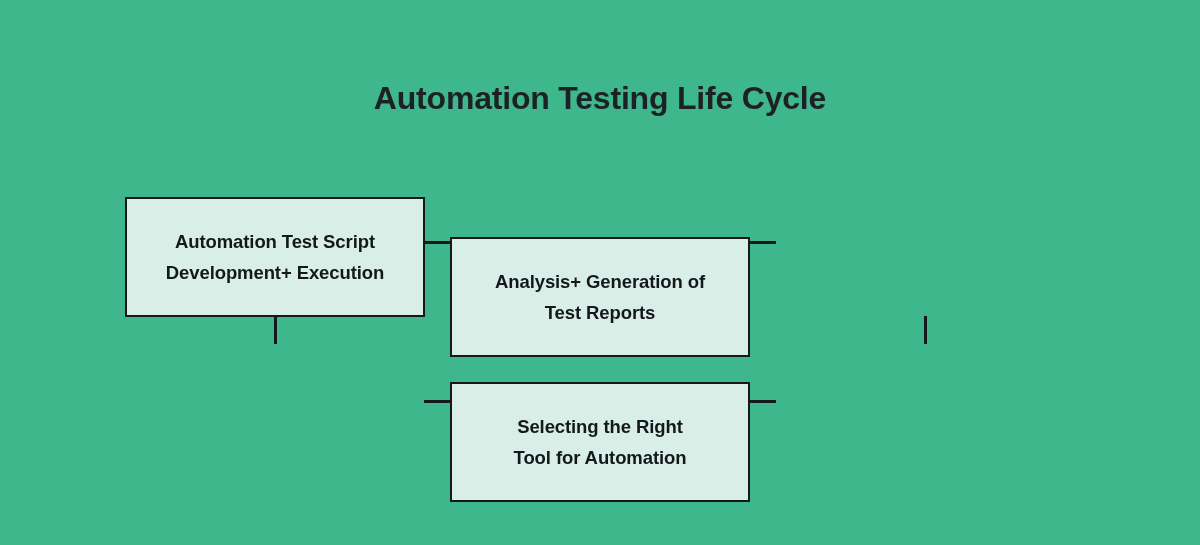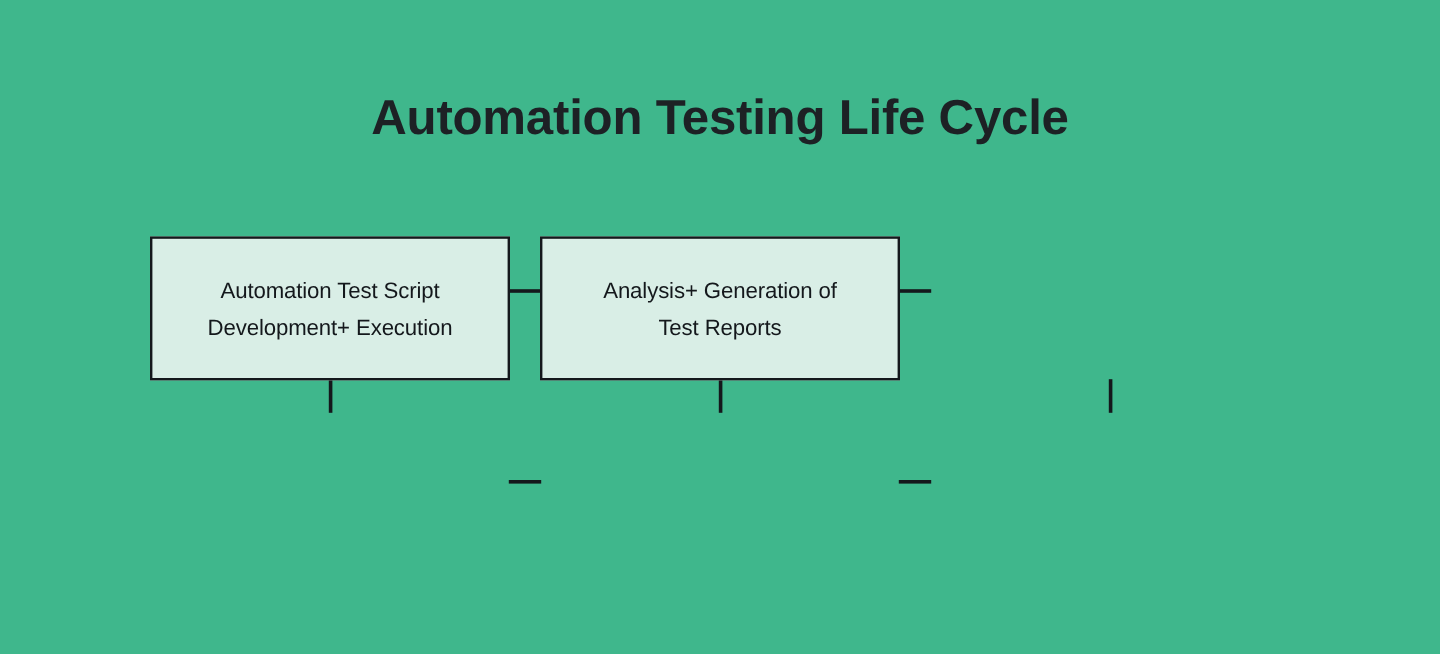--- a/index.html
+++ b/index.html
@@ -18,51 +18,51 @@
     width: 1200px;
     height: 545px;
     background: #3fb78c;
   }
   #page-title {
     position: absolute;
     left: 0;
     top: 75px;
     width: 1200px;
     text-align: center;
-    font-size: 41px;
+    font-size: 32px;
     font-weight: bold;
     color: #1d2125;
     letter-spacing: -0.2px;
     line-height: 46px;
   }
   .flow-box {
     position: absolute;
     box-sizing: border-box;
     width: 300px;
     height: 120px;
     background: #d9eee6;
     border: 2.5px solid #14181c;
     display: flex;
     align-items: center;
     justify-content: center;
     z-index: 2;
   }
   .flow-box-label {
     font-size: 18.5px;
-    font-weight: normal;
+    font-weight: bold;
     color: #14181c;
     text-align: center;
     line-height: 31px;
     letter-spacing: -0.1px;
     white-space: pre-line;
     padding: 0 8px;
   }
   
   .col-1 { left: 125px; }
-  .col-2 { left: 450px; }
+  .col-2 { left: 450px; margin-top: 40px; }
   .col-3 { left: 775px; }
   
   .row-1 { top: 197px; }
   .row-2 { top: 342px; }
 
   .connector-h {
     position: absolute;
     height: 2.5px;
     width: 27px;
     background: #14181c;
@@ -98,20 +98,24 @@
 Development+ Execution</div>
   </div>
 
   <div class="flow-box col-2 row-1">
     <div class="flow-box-label">Analysis+ Generation of
 Test Reports</div>
   </div>
 
 
 
+  <div class="flow-box col-2 row-2">
+    <div class="flow-box-label">Selecting the Right
+Tool for Automation</div>
+  </div>
 
 
   <div class="connector-h conn-t1"></div>
   <div class="connector-h conn-t2"></div>
   <div class="connector-h conn-b1"></div>
   <div class="connector-h conn-b2"></div>
   <div class="connector-v conn-v1"></div>
   <div class="connector-v conn-v2"></div>
   <div class="connector-v conn-v3"></div>
 

